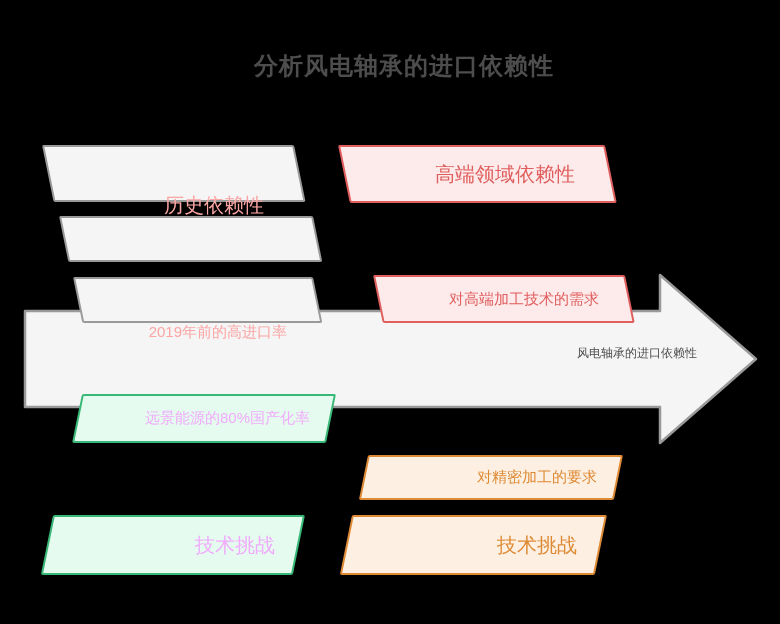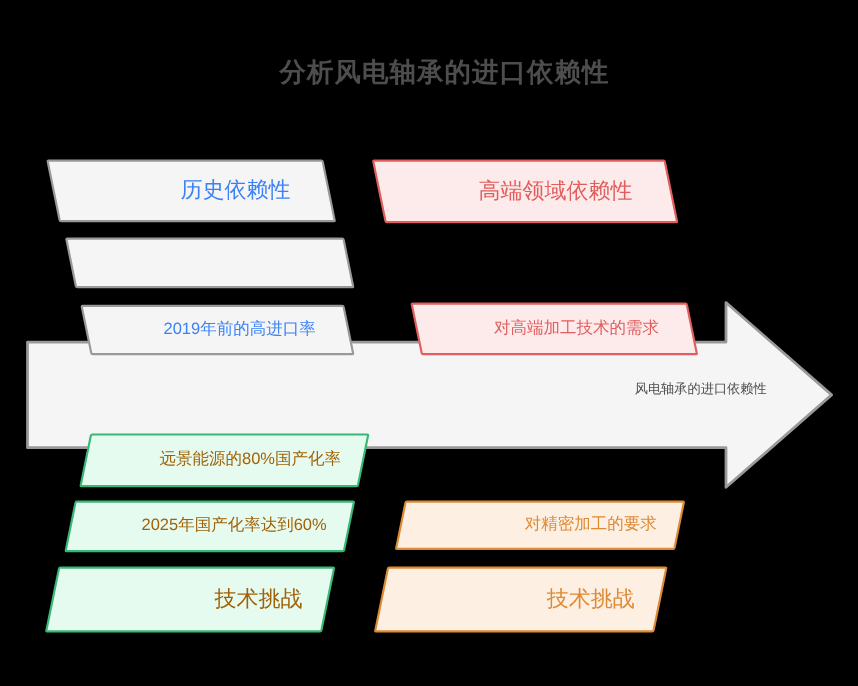--- a/index.html
+++ b/index.html
@@ -23,25 +23,25 @@
   }
   .skew-top .bg { transform:skewX(11.5deg); }
   .skew-bot .bg { transform:skewX(-11.5deg); }
   .box .label {
     position:relative; z-index:1; height:100%; display:flex; align-items:center;
     justify-content:flex-end; text-align:right; padding-right:26px; box-sizing:border-box;
     font-size:15px; line-height:1.35;
   }
   .box.hdr .label { font-size:20px; padding-right:30px; }
   .gray  .bg { background:#f5f5f5; border-color:#999999; }
-  .gray  .label { color:#3b82f6; }
+  .gray  .label { color:#fca5a5;margin-top:32px; }
   .red   .bg { background:#fdeaea; border-color:#e05e5e; }
   .red   .label { color:#e05e5e; }
   .green .bg { background:#e6fbef; border-color:#38b877; }
-  .green .label { color:#a16207; }
+  .green .label { color:#f0abfc; }
   .orange .bg { background:#fdf0e2; border-color:#de8a35; }
   .orange .label { color:#de8a35; }
   .tight { padding-left:40px; padding-right:16px; }
   
   .l1 { left:42px;  top:145px; width:252px; height:57px; }
   .l2 { left:59px;  top:216px; width:254px; height:46px; }
   .l3 { left:73px;  top:277px; width:240px; height:46px; }
   .r1 { left:338px; top:145px; width:267px; height:58px; }
   .r2 { left:358px; top:212px; width:249px; height:52px; }
   .r3 { left:373px; top:275px; width:252px; height:48px; }
@@ -84,24 +84,20 @@
   </div>
   <div class="box red skew-top r3">
     <div class="bg"></div>
     <div class="label">对高端加工技术的需求</div>
   </div>
 
   <div class="box green skew-bot g1">
     <div class="bg"></div>
     <div class="label">远景能源的80%国产化率</div>
   </div>
-  <div class="box green skew-bot g2">
-    <div class="bg"></div>
-    <div class="label">2025年国产化率达到60%</div>
-  </div>
   <div class="box hdr green skew-bot g3">
     <div class="bg"></div>
     <div class="label">技术挑战</div>
   </div>
 
   <div class="box orange skew-bot o2">
     <div class="bg"></div>
     <div class="label">对精密加工的要求</div>
   </div>
   <div class="box hdr orange skew-bot o3">

